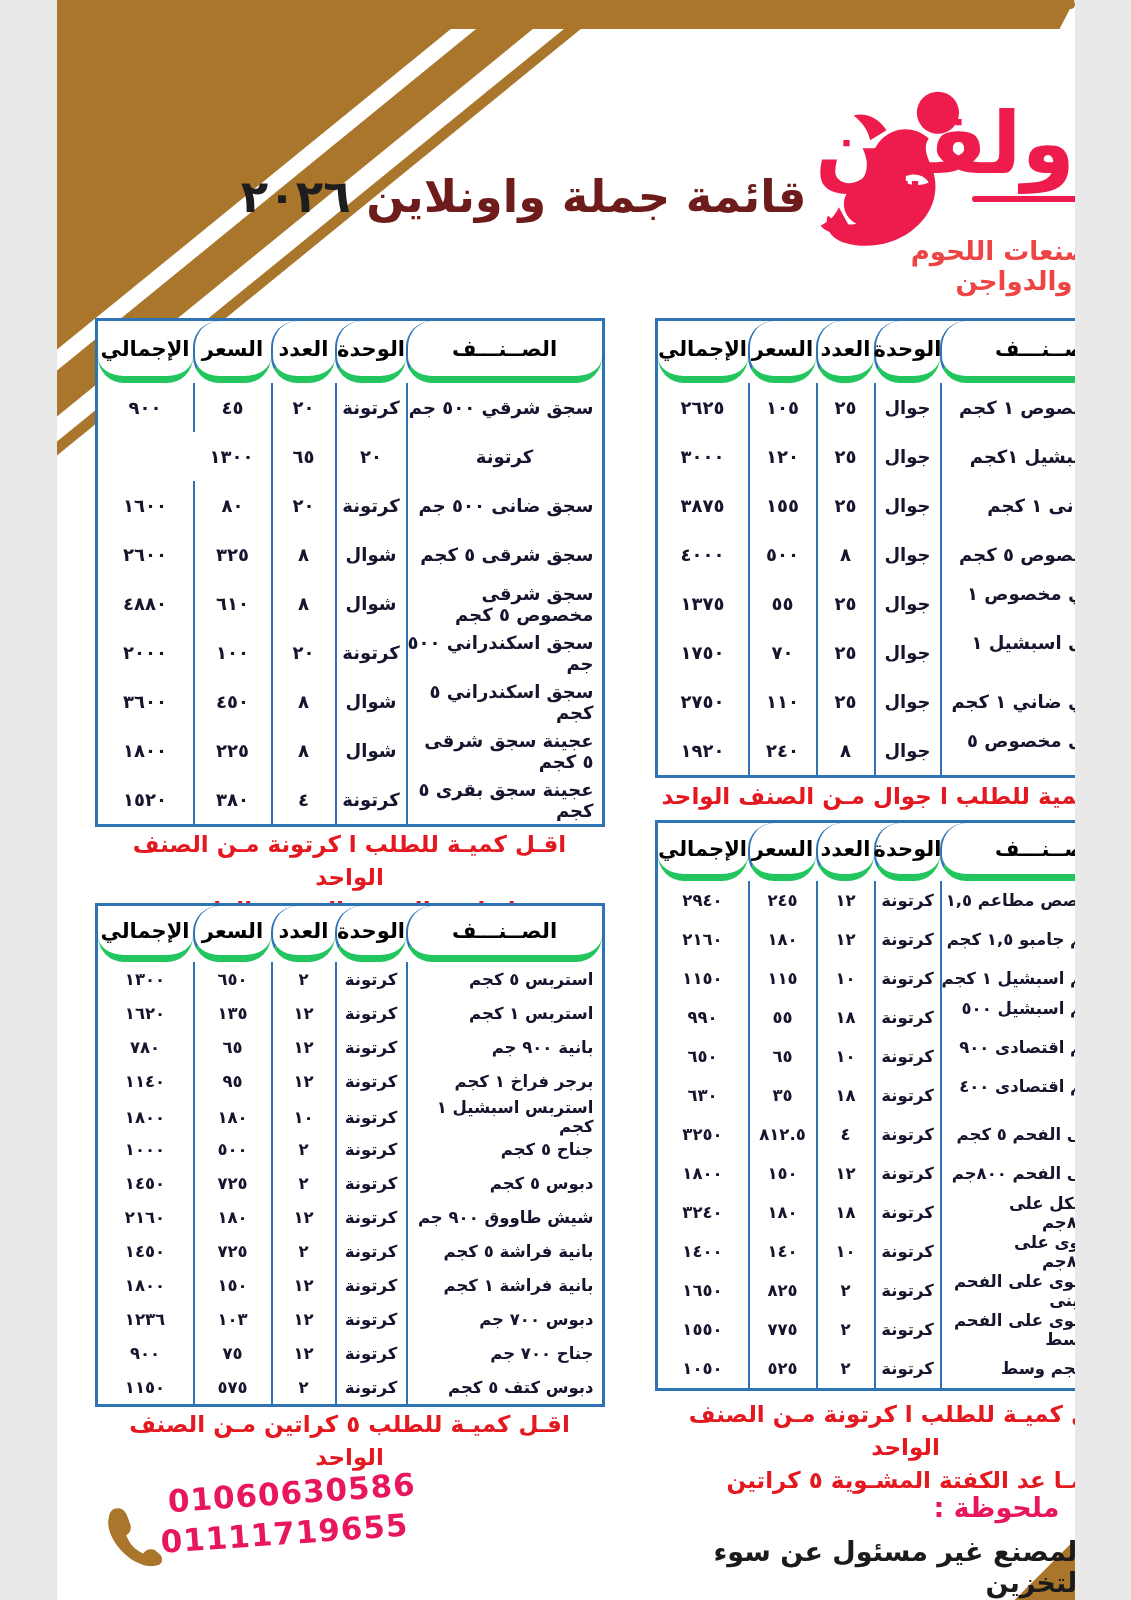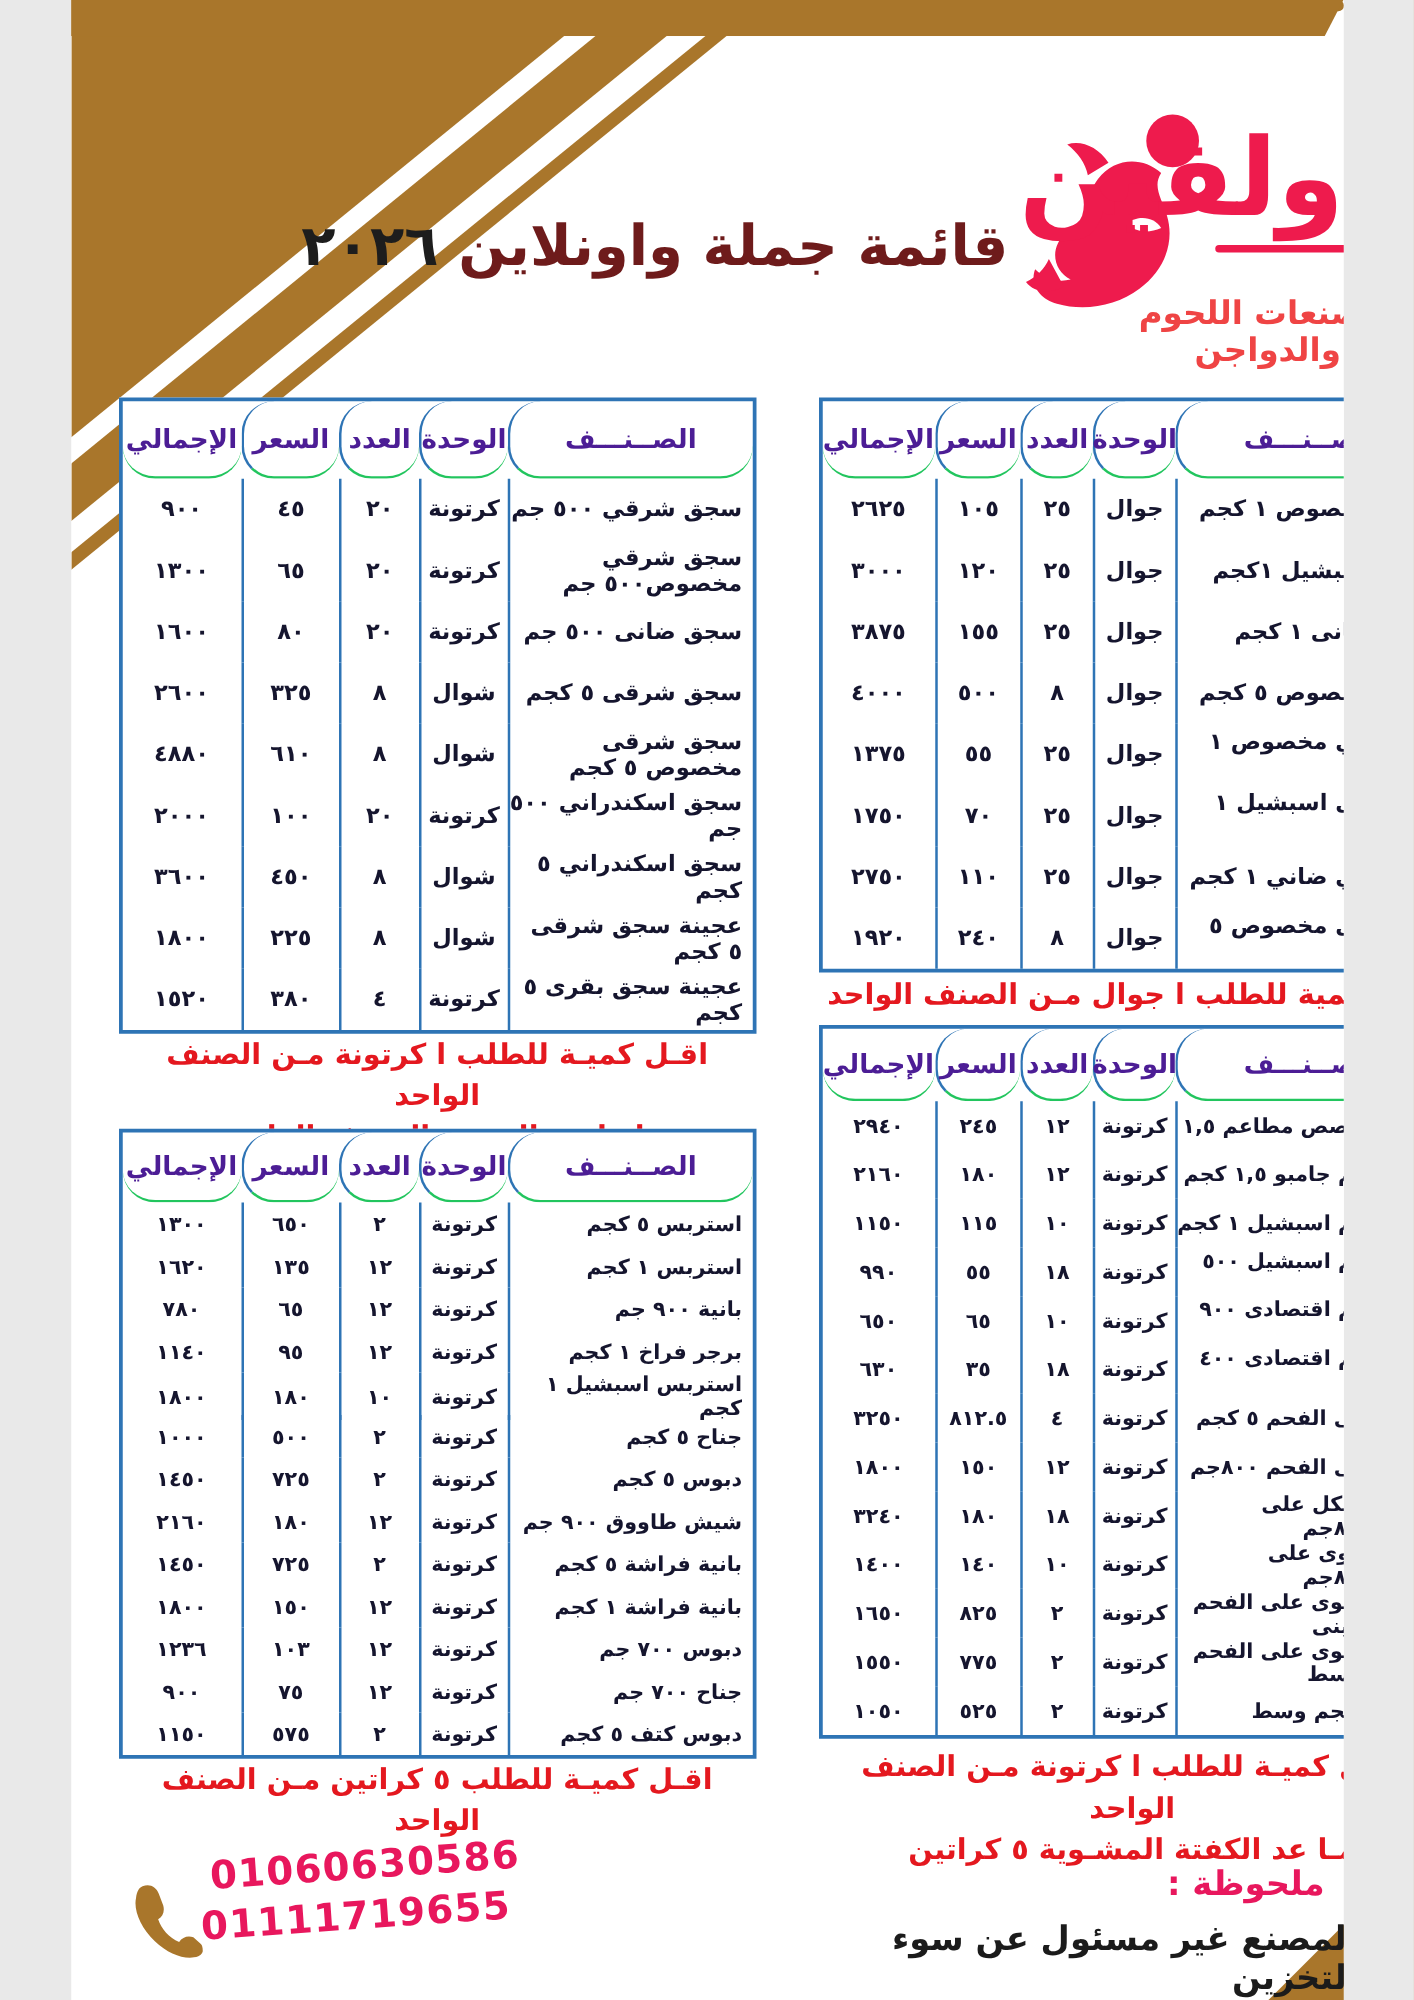--- a/index.html
+++ b/index.html
@@ -33,21 +33,21 @@
   
   .ptable{position:absolute;border:3px solid #2e74b5;background:#fff;box-sizing:border-box;}
   .trow{display:grid;align-items:center;}
   .t-right .trow{grid-template-columns:214px 66px 58px 68px 1fr;}
   .t-left  .trow{grid-template-columns:196px 71px 64px 78px 1fr;}
   .tcell{height:100%;display:flex;align-items:center;justify-content:center;
          border-left:2px solid #2e74b5;box-sizing:border-box;
          font-weight:bold;color:#15152e;text-align:center;}
   .tcell:last-child{border-left:none;}
   .tcell.c0{justify-content:flex-start;padding-right:8px;text-align:right;}
-  .thead .tcell{color:#4c1d95;border-bottom:2px solid #22c55e;border-radius:26px;}
+  .thead .tcell{color:#000000;border-bottom:7px solid #22c55e;border-radius:26px;}
   .t-kofta  .trow{height:49px;font-size:18px;} .t-kofta  .thead{height:62px;font-size:21px;}
   .t-sausage .trow{height:49px;font-size:18px;} .t-sausage .thead{height:62px;font-size:21px;}
   .t-burger .trow{height:39px;font-size:16.5px;} .t-burger .thead{height:58px;font-size:21px;}
   .t-chicken .trow{height:34px;font-size:16.5px;} .t-chicken .thead{height:56px;font-size:21px;}
   .t-kofta{left:598px;top:318px;width:502px;}
   .t-sausage{left:38px;top:318px;width:510px;}
   .t-burger{left:598px;top:820px;width:502px;}
   .t-chicken{left:38px;top:903px;width:510px;}
   .thead{height:62px;}
 
@@ -181,21 +181,20 @@
     </div>
     <div>
         <div class="trow">
           <div class="tcell c0">سجق شرقي ٥٠٠ جم</div>
           <div class="tcell c1">كرتونة</div>
           <div class="tcell c2">٢٠</div>
           <div class="tcell c3">٤٥</div>
           <div class="tcell c4">٩٠٠</div>
         </div>
         <div class="trow">
-          <div class="tcell c0">سجق شرقي مخصوص٥٠٠ جم</div>
           <div class="tcell c1">كرتونة</div>
           <div class="tcell c2">٢٠</div>
           <div class="tcell c3">٦٥</div>
           <div class="tcell c4">١٣٠٠</div>
         </div>
         <div class="trow">
           <div class="tcell c0">سجق ضانى ٥٠٠ جم</div>
           <div class="tcell c1">كرتونة</div>
           <div class="tcell c2">٢٠</div>
           <div class="tcell c3">٨٠</div>

